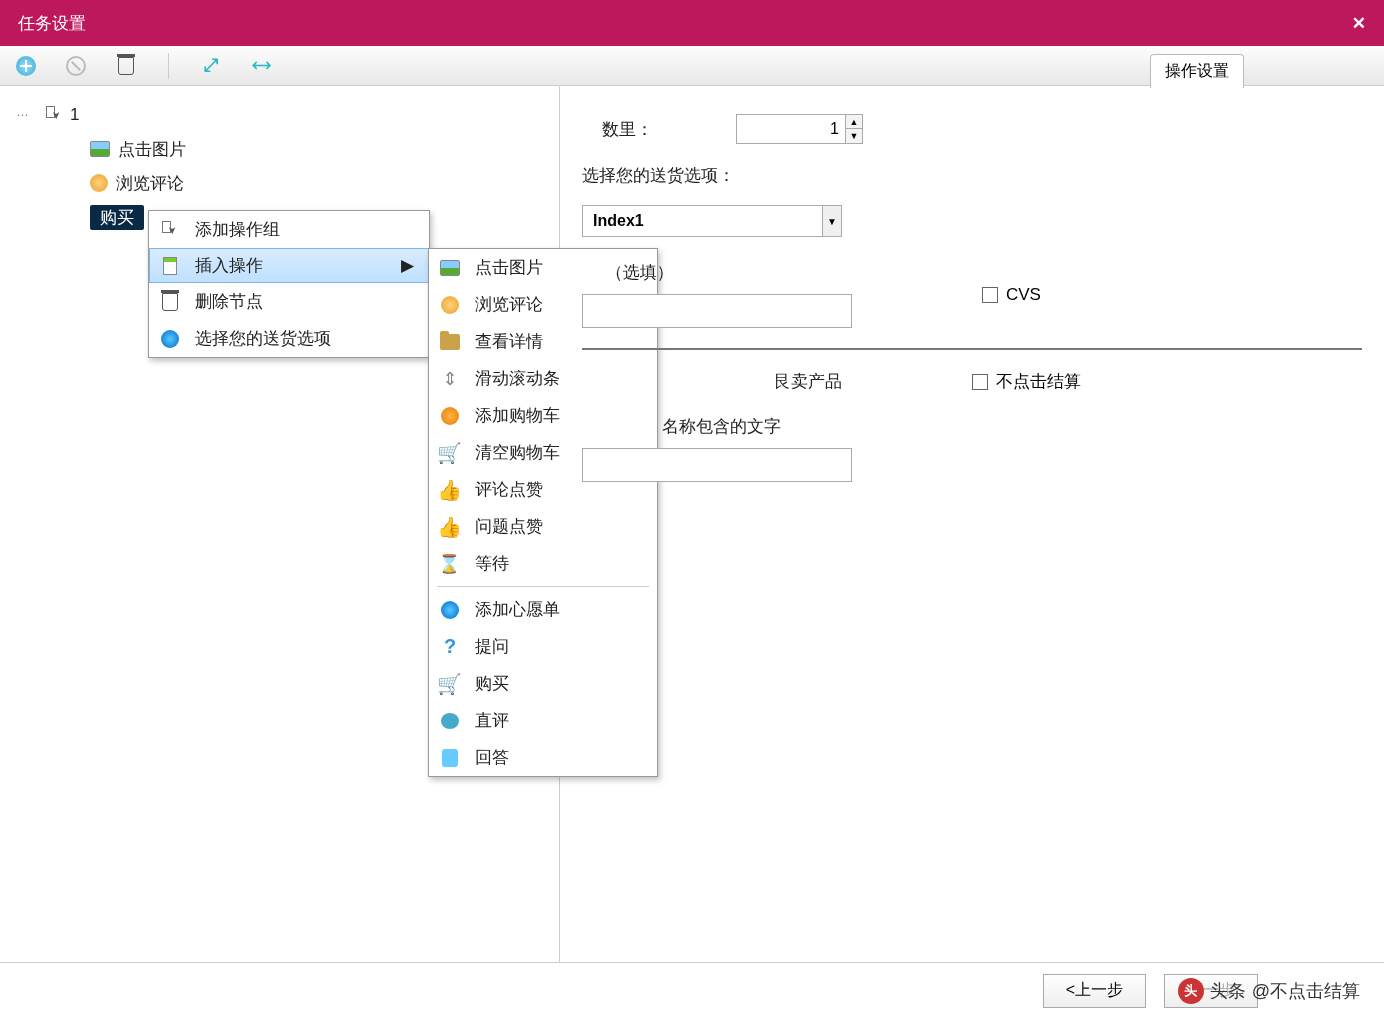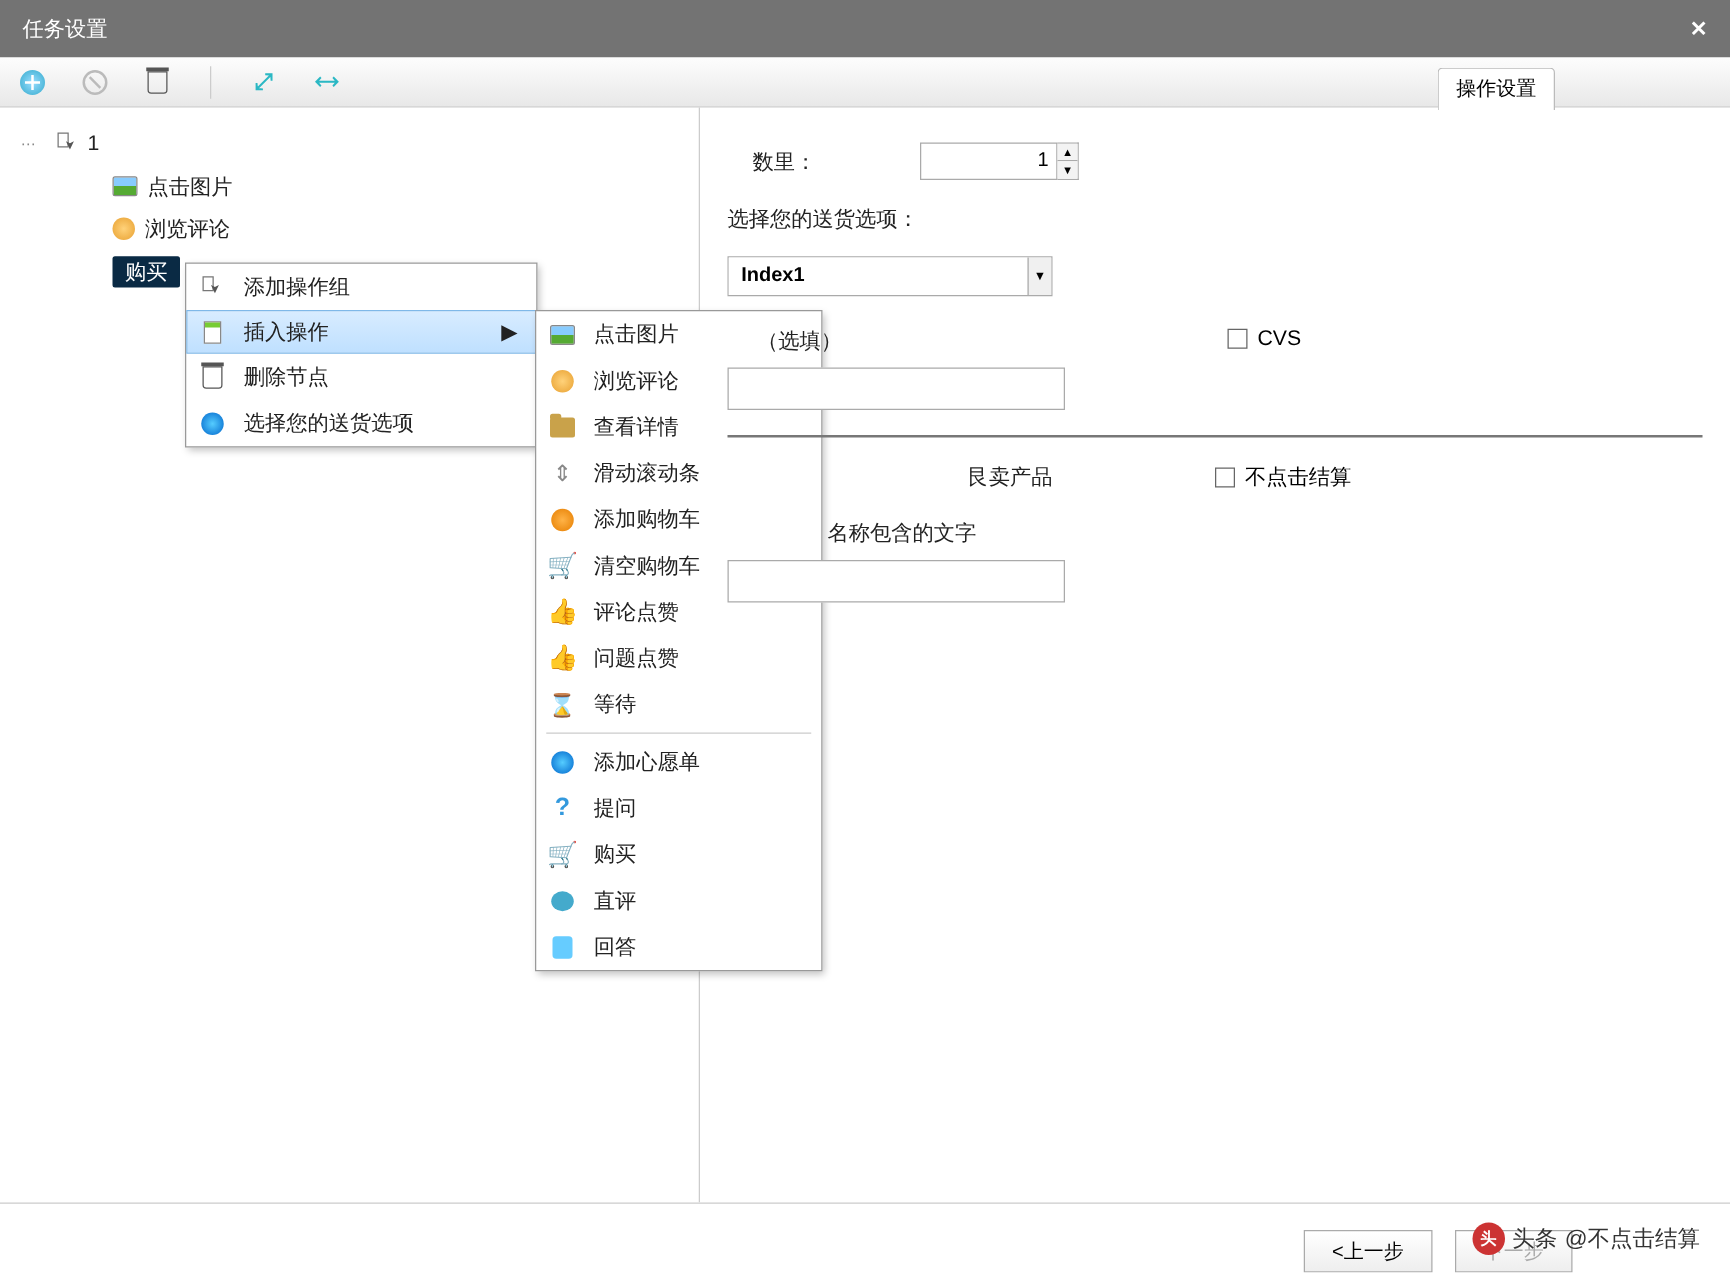--- a/index.html
+++ b/index.html
@@ -6,21 +6,21 @@
 body {
   font-family: "Microsoft YaHei", "Segoe UI", Arial, sans-serif;
   font-size: 15px;
   background: #fff;
   width: 1384px;
   height: 1018px;
   position: relative;
   overflow: hidden;
 }
 .titlebar {
-  background: #737373;
+  background: #be185d;
   color: #fff;
   height: 46px;
   display: flex;
   align-items: center;
   padding: 0 18px;
   justify-content: space-between;
 }
 .titlebar span { font-size: 17px; }
 .close-x { font-size: 22px; font-weight: bold; cursor: pointer; }
 .toolbar {
@@ -66,21 +66,21 @@
 .spinner div:first-child{border-bottom:1px solid #aaa;}
 .dropdown { display:flex; width:260px; height:32px; border:1px solid #aaa;}
 .dropdown input { flex:1; border:none; padding:0 10px; font-size:16px;font-weight:bold;}
 .dropdown .dd-btn{ width:22px; background:#f0f0f0; border-left:1px solid #aaa; display:flex;align-items:center;justify-content:center; font-size:10px;}
 .txt-input{ width:270px; height:34px; border:1px solid #aaa; padding:0 8px; font-size:15px;}
 .chk-row { display:flex; align-items:center; gap:8px; font-size:17px;}
 .chk { width:16px; height:16px; border:1px solid #666; background:#fff;}
 .hr { height:2px; background:#777; margin: 20px 0; }
 .footer {
   position:absolute; left:0; right:0; bottom:0; height:56px;
-  border-top:1px solid #ccc; display:flex; justify-content:flex-end; align-items:flex-end;
+  border-top:1px solid #ccc; display:flex; justify-content:flex-end; align-items:center;
   gap: 18px; padding: 0 30px; background:#fff;
 }
 .nav-btn { height:34px; padding:0 22px; border:1px solid #aaa; background:linear-gradient(#fff,#eee); font-size:16px; cursor:pointer;}
 .nav-btn.dis { color:#aaa; }
 .watermark { position:absolute; right:24px; bottom:14px; font-size:18px; color:#333; display:flex; align-items:center; gap:6px; z-index:50;}
 .wm-logo{ width:26px;height:26px;border-radius:50%;background:#c33;color:#fff;display:flex;align-items:center;justify-content:center;font-size:13px;font-weight:bold;}
 .ico-add{width:20px;height:20px;border-radius:50%;background:radial-gradient(#9df,#3ac);position:relative;}
 .ico-add::before,.ico-add::after{content:"";position:absolute;background:#fff;}
 .ico-add::before{left:4px;right:4px;top:9px;height:2px;}
 .ico-add::after{top:4px;bottom:4px;left:9px;width:2px;}
@@ -286,21 +286,21 @@
         </div>
       </div>
     </div>
 
     <div class="form-label" style="margin-bottom:18px;font-family:Liberation Mono, monospace;">选择您的送货选项：</div>
     <div class="dropdown">
       <input value="Index1" style="">
       <div class="dd-btn">▼</div>
     </div>
 
-    <div style="display:flex; align-items:flex-start; gap:130px; margin-top:24px;">
+    <div style="display:flex; align-items:center; gap:130px; margin-top:24px;">
       <div style="display:flex; flex-direction:column; gap:10px;">
         <span class="form-label">&nbsp;&nbsp;&nbsp;&nbsp;&nbsp;<span>（选填）</span></span>
         <input class="txt-input" style="">
       </div>
       <label class="chk-row">
         <span class="chk"></span>
         <span>CVS</span>
       </label>
     </div>
 

